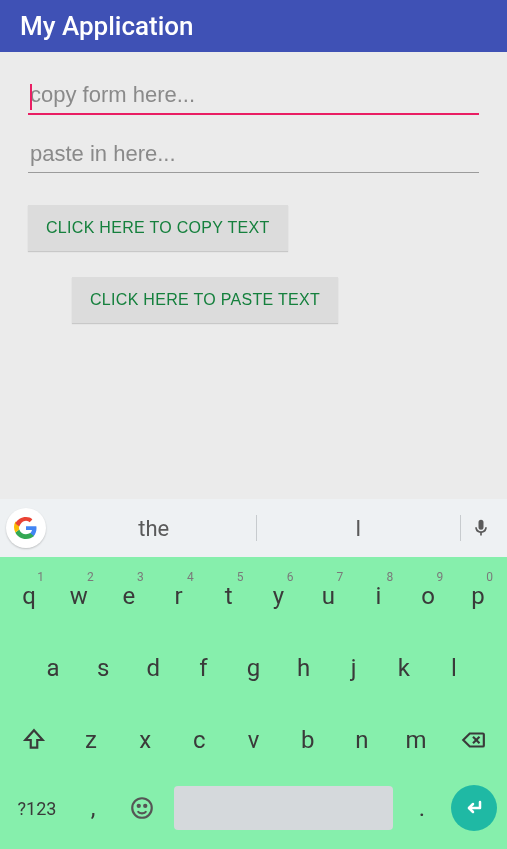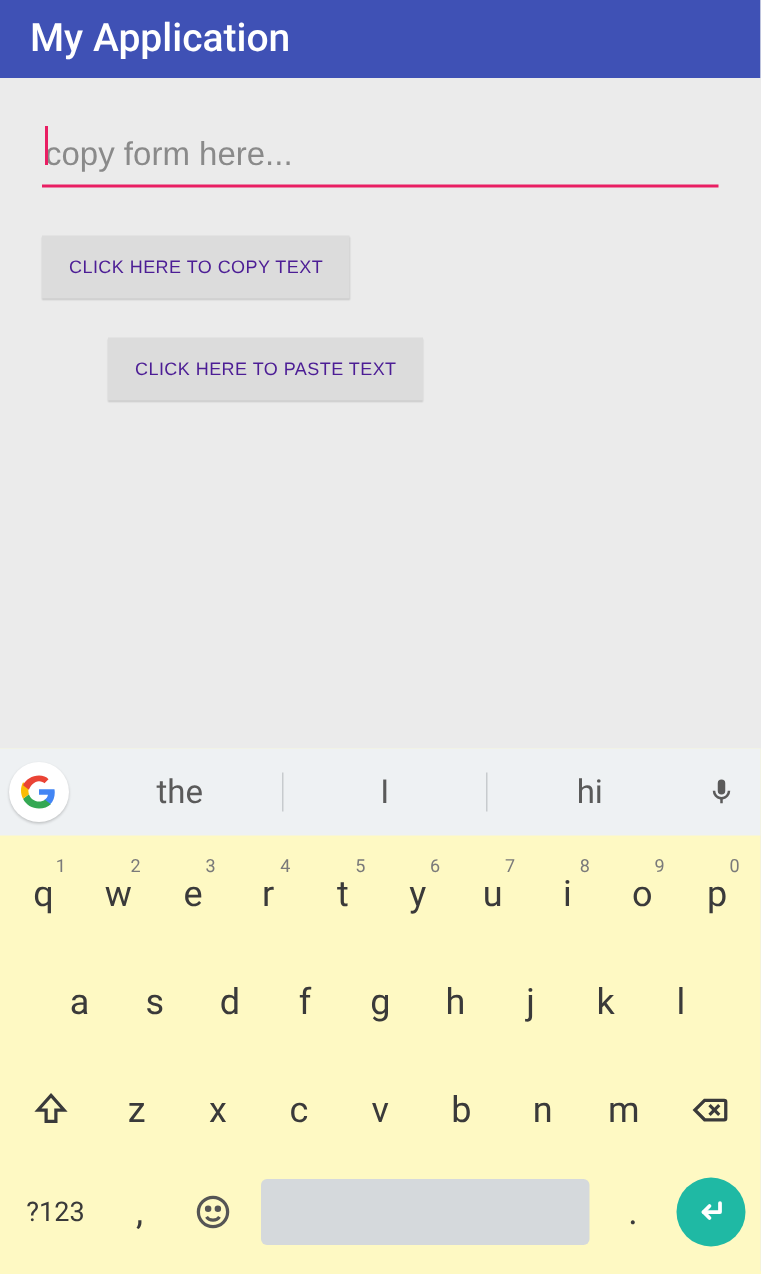--- a/index.html
+++ b/index.html
@@ -2,38 +2,38 @@
 <html><head>
 <meta charset="utf-8">
 <style>
   * { box-sizing: border-box; margin: 0; padding: 0; }
   html, body { width: 507px; height: 849px; font-family: Roboto, Arial, sans-serif; background: #ebebeb; overflow: hidden; }
   .appbar { background: #3f51b5; color: #fff; height: 52px; display: flex; align-items: center; padding-left: 20px; font-size: 26px; font-weight: 500; }
   .content { padding: 28px 28px 0 28px; }
   .field { position: relative; margin-bottom: 24px; }
   .field input {
     width: 100%; border: none; background: transparent; outline: none;
-    font-size: 26px; color: #333; padding: 6px 2px;
+    font-size: 18px; color: #333; padding: 6px 2px;
   }
   .field input::placeholder { color: #8a8a8a; font-size: 22px; }
   .underline { height: 2px; width: 100%; }
   .underline.pink { background: #e91e63; }
   .underline.gray { background: #9b9b9b; height: 1px; }
   .caret { position: absolute; left: 2px; top: 4px; width: 2px; height: 26px; background: #e91e63; animation: blink 1s step-end infinite; }
   @keyframes blink { 50% { opacity: 0; } }
   .btn {
     display: inline-block; background: #dcdcdc; border: none; padding: 14px 18px;
-    font-size: 12px; font-weight: 500; color: #4c1d95; letter-spacing: 0.3px;
+    font-size: 16px; font-weight: 500; color: #15803d; letter-spacing: 0.3px;
     margin-top: 8px; cursor: pointer; box-shadow: 0 1px 1px rgba(0,0,0,0.15);
   }
   .btn + .btn { margin-top: 26px; margin-left: 44px; }
   .btn-wrap { display: flex; flex-direction: column; align-items: flex-start; margin-top: 10px; }
 
   
-  .keyboard { position: absolute; bottom: 0; left: 0; right: 0; background: #fef9c3; }
+  .keyboard { position: absolute; bottom: 0; left: 0; right: 0; background: #86efac; }
   .sugrow { display: flex; align-items: center; height: 58px; background: #eef1f3; padding: 0 6px; }
   .g-logo { width: 40px; height: 40px; border-radius: 50%; background: #fff; display:flex; align-items:center; justify-content:center; margin-right: 6px; box-shadow: 0 1px 2px rgba(0,0,0,0.2);}
   .g-logo svg { width: 24px; height: 24px; }
   .sugs { flex: 1; display: flex; align-items: center; }
   .sug { flex: 1; text-align: center; font-size: 22px; color: #5a5a5a; }
   .sep { width: 1px; height: 26px; background: #c7cbce; }
   .mic { width: 40px; display:flex; align-items:center; justify-content:center; }
   .mic svg { width: 20px; height: 26px; fill: #5a5a5a; }
 
   .krow { display: flex; justify-content: space-between; padding: 6px 4px 0 4px; }
@@ -61,20 +61,24 @@
   <span>My Application</span>
 </div>
 
 <div class="content">
   <div class="field">
     <span class="caret"></span>
     <input type="text" placeholder="copy form here..." style="">
     <div class="underline pink"></div>
   </div>
 
+  <div class="field">
+    <input type="text" placeholder="paste in here..." style="">
+    <div class="underline gray"></div>
+  </div>
 
   <div class="btn-wrap">
     <button class="btn">CLICK HERE TO COPY TEXT</button>
     <button class="btn">CLICK HERE TO PASTE TEXT</button>
   </div>
 </div>
 
 <div class="keyboard">
   <div class="sugrow">
     <div class="g-logo">
@@ -83,21 +87,20 @@
           <path fill="#34A853" d="M24 46c6.5 0 11.9-2.1 15.8-5.8l-7.7-6c-2.1 1.4-4.9 2.4-8.1 2.4-6.2 0-11.5-4.1-13.4-9.7l-7.9 6.1C6.6 41 14.7 46 24 46z"></path>
           <path fill="#FBBC05" d="M10.6 26.9c-.5-1.5-.8-3-.8-4.9s.3-3.4.8-4.9L2.7 11C1 14.4 0 18.1 0 22s1 7.6 2.7 11l7.9-6.1z"></path>
           <path fill="#EA4335" d="M24 9.5c3.5 0 5.9 1.5 7.3 2.8l5.4-5.3C33.9 3.5 29.5 2 24 2 14.7 2 6.6 7 2.7 15l7.9 6.1C12.5 15.5 17.8 9.5 24 9.5z"></path>
         </svg>
     </div>
     <div class="sugs">
       <div class="sug">the</div>
       <div class="sep"></div>
       <div class="sug">I</div>
       <div class="sep"></div>
-      <div class="sug">hi</div>
     </div>
     <div class="mic">
       <svg viewBox="0 0 24 24">
           <path d="M12 14a3 3 0 0 0 3-3V5a3 3 0 1 0-6 0v6a3 3 0 0 0 3 3zm5-3a5 5 0 0 1-10 0H5a7 7 0 0 0 6 6.9V21h2v-3.1A7 7 0 0 0 19 11h-2z"></path>
         </svg>
     </div>
   </div>
 
   <div class="krow" id="row1">
       <div class="key">q<span class="num">1</span></div>

